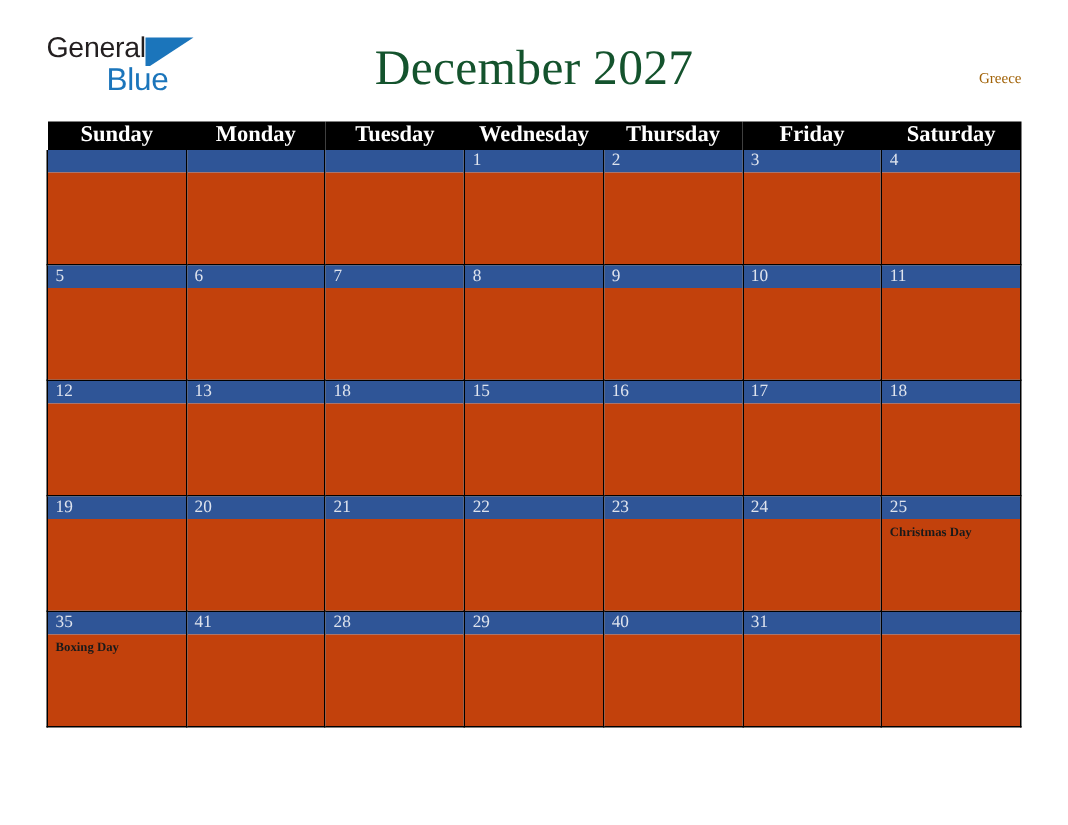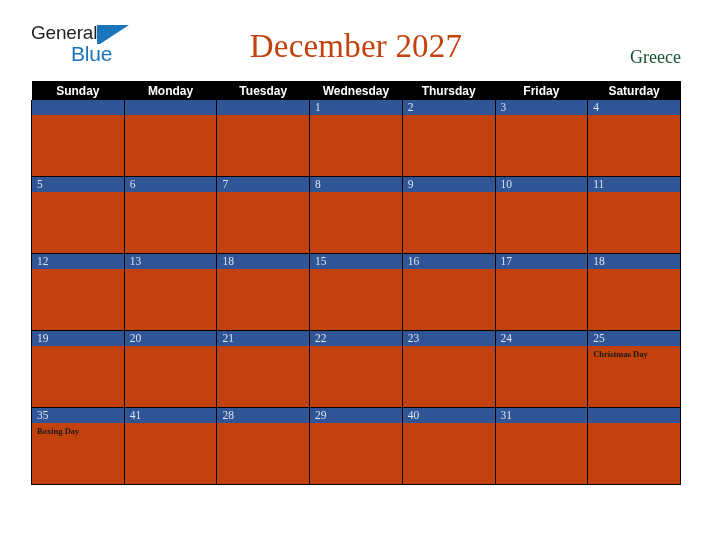--- a/index.html
+++ b/index.html
@@ -74,47 +74,47 @@
   }
 
   .title {
     position: absolute;
     left: 0;
     top: 28px;
     width: 712px;
     text-align: center;
     font-family: "Liberation Serif", serif;
     font-size: 33px;
-    color: #c2410c;
+    color: #14532d;
     letter-spacing: 0.2px;
   }
 
   .region {
     position: absolute;
     right: 31px;
     top: 47px;
     font-family: "Liberation Serif", serif;
-    font-size: 18px;
-    color: #14532d;
+    font-size: 10px;
+    color: #a16207;
   }
 
   
   .calendar {
     position: absolute;
     left: 31px;
     top: 81px;
     width: 650px;
     border-collapse: collapse;
     table-layout: fixed;
   }
   .calendar th {
     background: #000000;
     color: #ffffff;
-    font-family: Liberation Sans, sans-serif;
-    font-size: 12px;
+    font-family: Liberation Serif, serif;
+    font-size: 15px;
     font-weight: bold;
     height: 19px;
     padding: 0;
     text-align: center;
     border: none;
   }
   .calendar td {
     padding: 0;
     vertical-align: top;
     border-left: 1px solid #000000;

